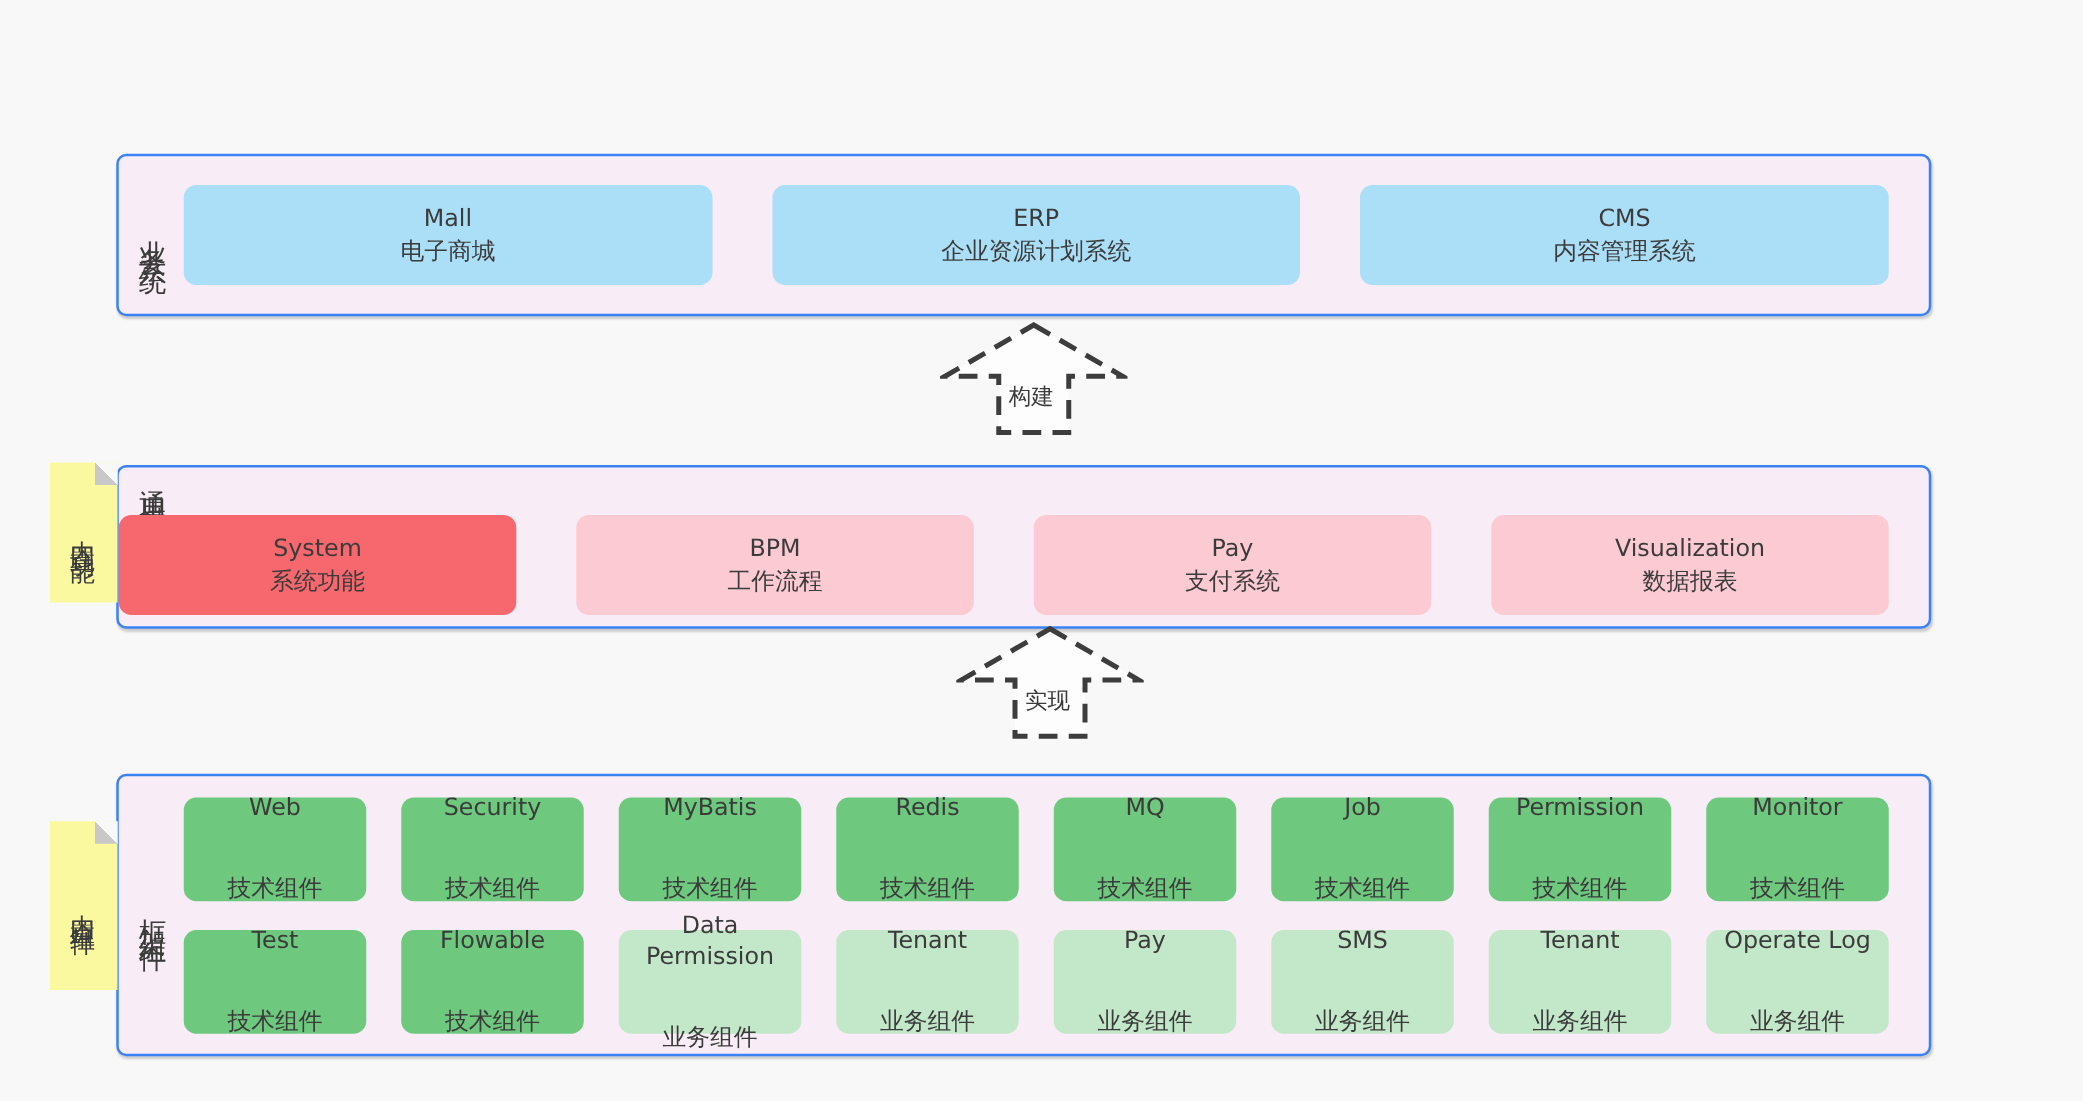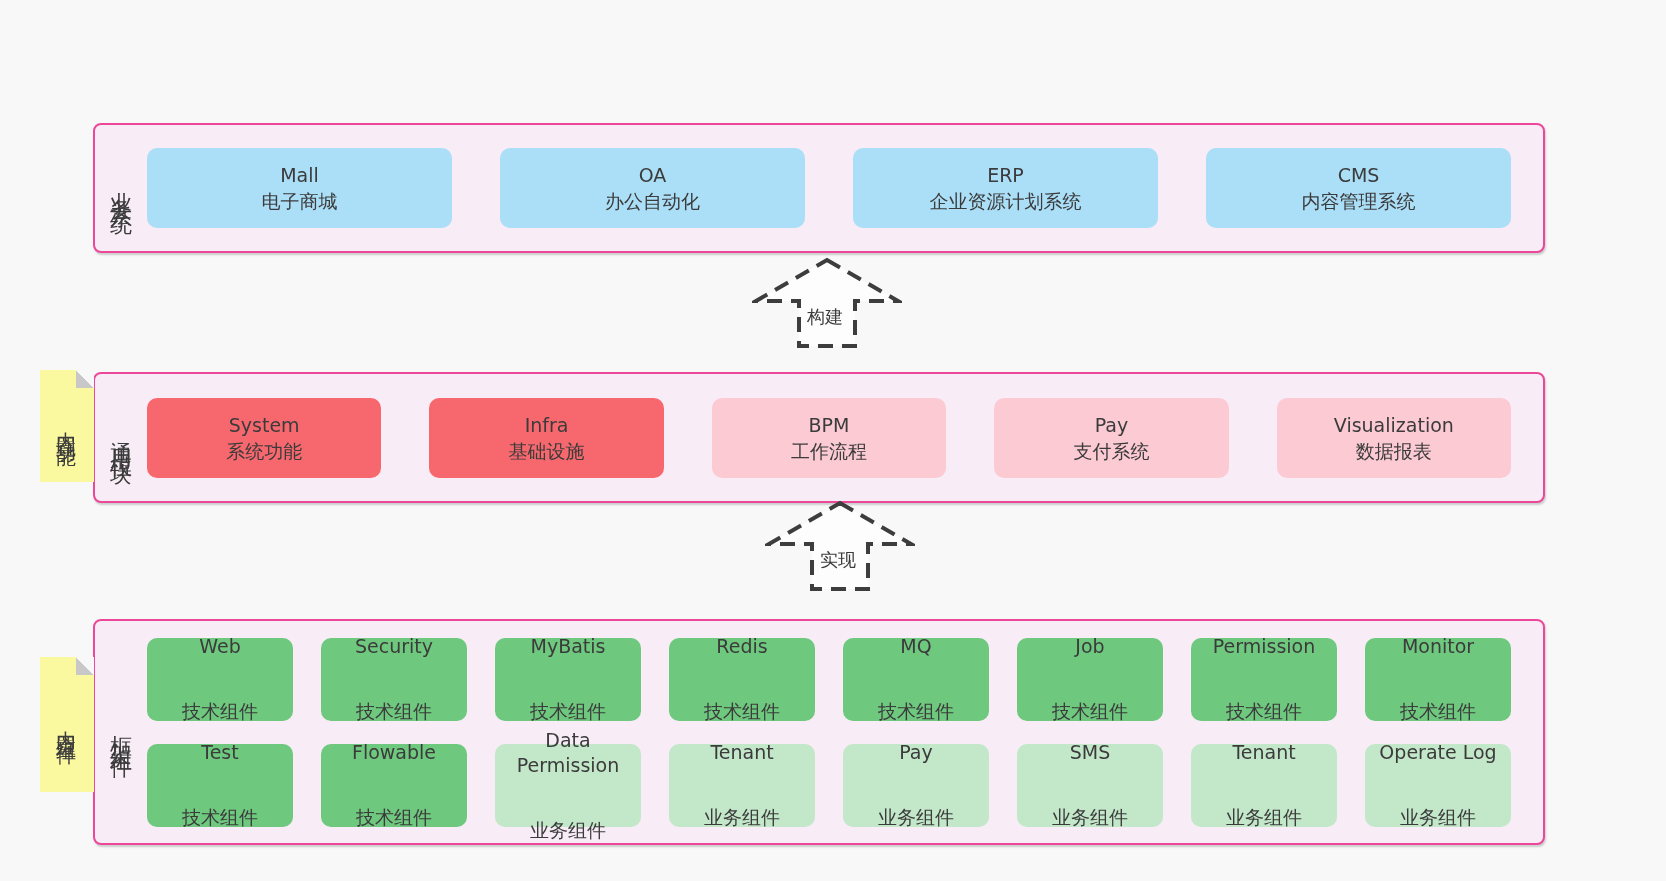--- a/index.html
+++ b/index.html
@@ -7,21 +7,21 @@
     width:1666px;height:881px;
     background:#f8f8f8;
     position:relative;
     overflow:hidden;
     font-family:"DejaVu Sans","Liberation Sans",sans-serif;
     color:#3b3b3b;
   }
   .band{
     position:absolute;left:93px;width:1452px;
     background:#f8edf6;
-    border:2px solid #ec4899;
+    border:2px solid #3b82f6;
     border-radius:8px;
     box-sizing:border-box;
     display:flex;
     align-items:stretch;
     box-shadow:1px 2px 2px rgba(0,0,0,0.18);
   }
   .band-label{
     width:52px;
     display:flex;align-items:center;justify-content:center;
     writing-mode:vertical-rl;
@@ -99,57 +99,49 @@
 <body>
 
 <div class="band" style="top:123px;height:130px;">
   <div class="band-label">业务系统</div>
   <div class="boxes">
     <div class="box blue">
       <div class="en">Mall</div>
       <div>电子商城</div>
     </div>
     <div class="box blue">
-      <div class="en">OA</div>
-      <div>办公自动化</div>
-    </div>
-    <div class="box blue">
       <div class="en">ERP</div>
       <div>企业资源计划系统</div>
     </div>
     <div class="box blue">
       <div class="en">CMS</div>
       <div>内容管理系统</div>
     </div>
   </div>
 </div>
 
 <div class="gap" style="top:253px;height:119px;">
   <div class="arrow-wrap" style="left:659px;top:4px;">
     <svg width="150" height="92" viewBox="0 0 150 92">
       <path d="M75 3 L146 44 L103 44 L103 89 L47 89 L47 44 L4 44 Z" fill="#fdfdfd" stroke="#3d3d3d" stroke-width="4" stroke-dasharray="15 9" stroke-linejoin="miter"></path>
       <text x="73" y="66" text-anchor="middle">构建</text>
     </svg>
   </div>
 </div>
 
-<div class="band" style="top:372px;height:131px;">
+<div class="band" style="top:372px;height:131px;flex-direction:column;">
   <div class="note" style="top:-4px;height:112px;">
     <div class="note-fold"></div>
     <div class="note-text">内置功能</div>
   </div>
   <div class="band-label">通用模块</div>
   <div class="boxes">
     <div class="box red">
       <div class="en">System</div>
       <div>系统功能</div>
-    </div>
-    <div class="box red">
-      <div class="en">Infra</div>
-      <div>基础设施</div>
     </div>
     <div class="box pink">
       <div class="en">BPM</div>
       <div>工作流程</div>
     </div>
     <div class="box pink">
       <div class="en">Pay</div>
       <div>支付系统</div>
     </div>
     <div class="box pink">

